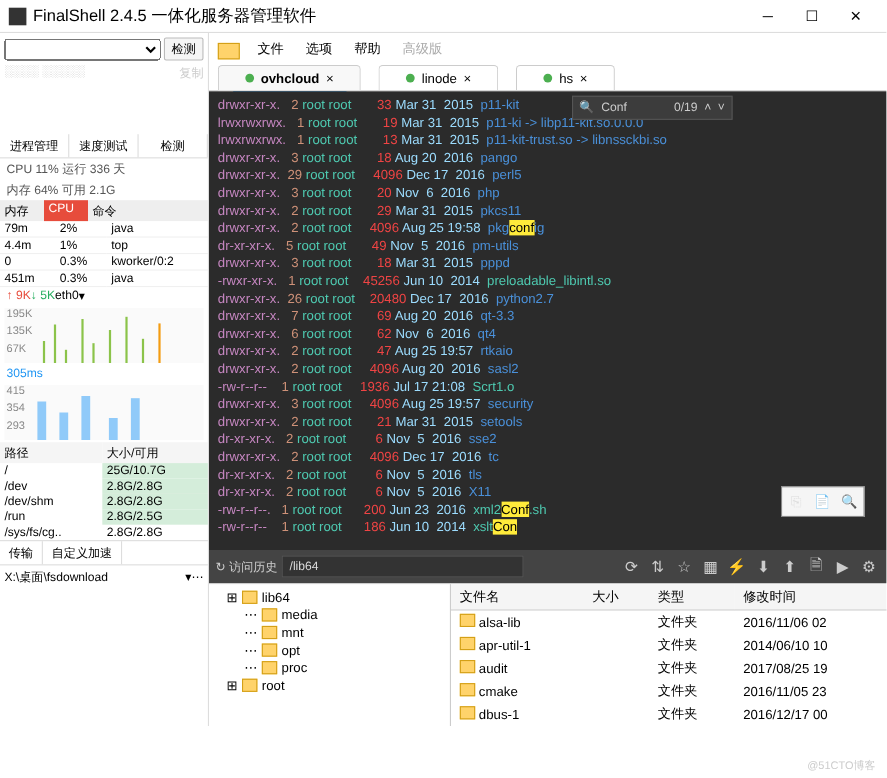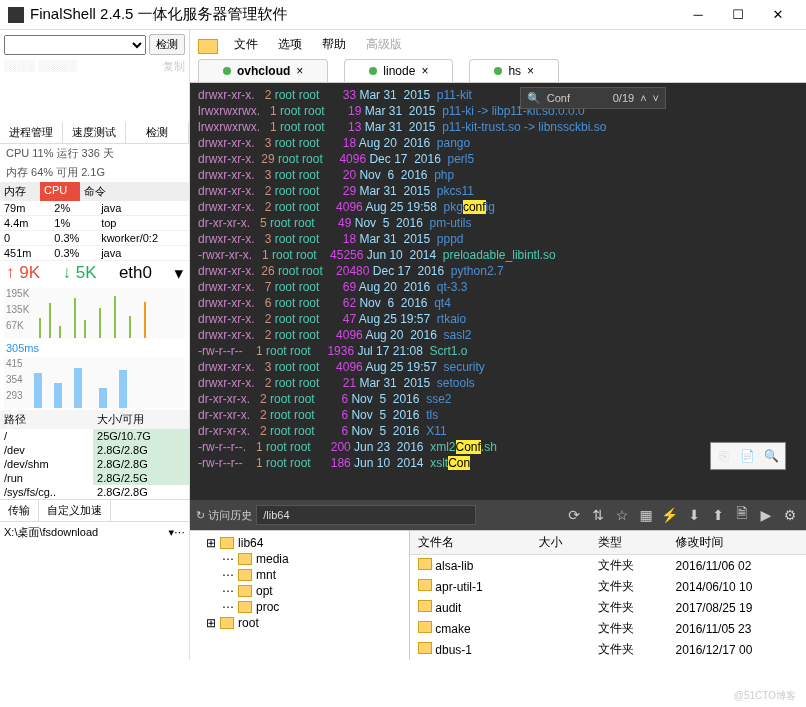--- a/index.html
+++ b/index.html
@@ -15,21 +15,21 @@
 .btn { border:1px solid #bbb; background:#f5f5f5; padding:2px 6px; font-size:11px; border-radius:2px;}
 .ghost { color:#ccc; font-size:11px; padding:0 4px; display:flex; justify-content:space-between;}
 .tabs3 { display:flex; border-bottom:1px solid #ddd;}
 .tabs3 div { flex:1; text-align:center; padding:3px 0; border-right:1px solid #ddd; font-size:11px;margin-top:48px;}
 .stat { padding:2px 6px; color:#555; font-size:11px;}
 .memhdr { display:flex; background:#eee;}
 .memhdr div { padding:2px 4px; font-size:11px;}
 .memhdr .sel { background:#e74c3c; color:#fff;}
 .ptbl { width:100%; font-size:11px; border-collapse:collapse;}
 .ptbl td { padding:1px 4px; border-bottom:1px solid #f0f0f0;}
-.net { display:flex; justify-content:space-between; padding:2px 6px; font-size:17px;}
+.net { display:flex; padding:2px 6px; font-size:11px;}
 .chart { height:50px; background:#fafafa; position:relative; margin:2px 4px;}
 .chart .bar { position:absolute; bottom:0; width:2px; background:#8bc34a;}
 .chart .num { position:absolute; font-size:10px; color:#888;}
 .disk { width:100%; font-size:11px; border-collapse:collapse;}
 .disk th { background:#f5f5f5; text-align:left; padding:2px 4px; font-weight:normal;}
 .disk td { padding:1px 4px;}
 .disk .g { background:#d4edda;}
 .bottabs { display:flex; border-top:1px solid #ddd; font-size:11px;}
 .bottabs div { padding:3px 8px; border-right:1px solid #ddd;font-family:Liberation Serif, serif;}
 .pathbar { padding:3px 4px; border-top:1px solid #ddd; display:flex; align-items:center; font-size:11px;}
@@ -38,21 +38,21 @@
 .sesstabs { display:flex; border-bottom:1px solid #ccc; padding-left:8px;}
 .stab { display:flex; align-items:center; gap:6px; padding:4px 24px; border:1px solid #ccc; border-bottom:none; border-radius:4px 4px 0 0; margin-right:16px; font-size:12px; position:relative;}
 .stab .dot { width:8px; height:8px; border-radius:50%; background:#4caf50;}
 .stab.active { background:#f8f8f8;}
 .stab.active::after { content:''; position:absolute; bottom:-4px; left:10%; width:80%; height:3px; background:#2196f3;}
 .term { flex:1; background:#2b2b2b; color:#ddd; font-family:Consolas,monospace; font-size:12px; padding:4px 8px; overflow:hidden; position:relative; line-height:16px;}
 .term .row { white-space:pre;}
 .perm { color:#c586c0;}
 .num2 { color:#ce9178;}
 .own { color:#4ec9b0;}
-.sz { color:#d946ef;}
+.sz { color:#ef4444;}
 .dt { color:#9cdcfe;}
 .nm { color:#4a90d9;}
 .nm2 { color:#4ec9b0;}
 .hl { background:#ffeb3b; color:#000;}
 .searchbox { position:absolute; top:4px; right:140px; background:#3c3c3c; border:1px solid #555; padding:2px 6px; display:flex; align-items:center; gap:6px; font-size:11px; color:#ccc;}
 .searchbox input { background:transparent; border:none; color:#ccc; width:60px; font-size:11px; outline:none;}
 .toolbox { position:absolute; bottom:30px; right:20px; background:#f5f5f5; border:1px solid #888; padding:4px; display:flex; gap:6px;}
 .toolbox span { width:18px; height:18px; display:flex; align-items:center; justify-content:center;}
 .cmdbar { height:30px; background:#444; display:flex; align-items:center; padding:0 6px; gap:4px;}
 .cmdbar .lbl { color:#ccc; font-size:11px; display:flex; align-items:center; gap:3px;}
@@ -257,20 +257,21 @@
         <div class="row"><span class="perm">-rwxr-xr-x. </span><span class="num2">  1</span> <span class="own">root root</span> <span class="sz">   45256</span> <span class="dt">Jun 10  2014  </span><span class="nm2">preloadable_libintl.so</span></div>
         <div class="row"><span class="perm">drwxr-xr-x. </span><span class="num2"> 26</span> <span class="own">root root</span> <span class="sz">   20480</span> <span class="dt">Dec 17  2016  </span><span class="nm">python2.7</span></div>
         <div class="row"><span class="perm">drwxr-xr-x. </span><span class="num2">  7</span> <span class="own">root root</span> <span class="sz">      69</span> <span class="dt">Aug 20  2016  </span><span class="nm">qt-3.3</span></div>
         <div class="row"><span class="perm">drwxr-xr-x. </span><span class="num2">  6</span> <span class="own">root root</span> <span class="sz">      62</span> <span class="dt">Nov  6  2016  </span><span class="nm">qt4</span></div>
         <div class="row"><span class="perm">drwxr-xr-x. </span><span class="num2">  2</span> <span class="own">root root</span> <span class="sz">      47</span> <span class="dt">Aug 25 19:57  </span><span class="nm">rtkaio</span></div>
         <div class="row"><span class="perm">drwxr-xr-x. </span><span class="num2">  2</span> <span class="own">root root</span> <span class="sz">    4096</span> <span class="dt">Aug 20  2016  </span><span class="nm">sasl2</span></div>
         <div class="row"><span class="perm">-rw-r--r--  </span><span class="num2">  1</span> <span class="own">root root</span> <span class="sz">    1936</span> <span class="dt">Jul 17 21:08  </span><span class="nm2">Scrt1.o</span></div>
         <div class="row"><span class="perm">drwxr-xr-x. </span><span class="num2">  3</span> <span class="own">root root</span> <span class="sz">    4096</span> <span class="dt">Aug 25 19:57  </span><span class="nm">security</span></div>
         <div class="row"><span class="perm">drwxr-xr-x. </span><span class="num2">  2</span> <span class="own">root root</span> <span class="sz">      21</span> <span class="dt">Mar 31  2015  </span><span class="nm">setools</span></div>
         <div class="row"><span class="perm">dr-xr-xr-x. </span><span class="num2">  2</span> <span class="own">root root</span> <span class="sz">       6</span> <span class="dt">Nov  5  2016  </span><span class="nm">sse2</span></div>
+        <div class="row"><span class="perm">drwxr-xr-x. </span><span class="num2">  2</span> <span class="own">root root</span> <span class="sz">    4096</span> <span class="dt">Dec 17  2016  </span><span class="nm">tc</span></div>
         <div class="row"><span class="perm">dr-xr-xr-x. </span><span class="num2">  2</span> <span class="own">root root</span> <span class="sz">       6</span> <span class="dt">Nov  5  2016  </span><span class="nm">tls</span></div>
         <div class="row"><span class="perm">dr-xr-xr-x. </span><span class="num2">  2</span> <span class="own">root root</span> <span class="sz">       6</span> <span class="dt">Nov  5  2016  </span><span class="nm">X11</span></div>
         <div class="row"><span class="perm">-rw-r--r--. </span><span class="num2">  1</span> <span class="own">root root</span> <span class="sz">     200</span> <span class="dt">Jun 23  2016  </span><span class="nm2">xml2</span><span class="hl">Conf</span><span class="nm2">.sh</span></div>
         <div class="row"><span class="perm">-rw-r--r--  </span><span class="num2">  1</span> <span class="own">root root</span> <span class="sz">     186</span> <span class="dt">Jun 10  2014  </span><span class="nm2">xslt</span><span class="hl">Con</span><span class="nm2"></span></div>
       </div>
 
     <div class="toolbox">
       <span>⎘</span>
       <span>📄</span>
       <span>🔍</span>

